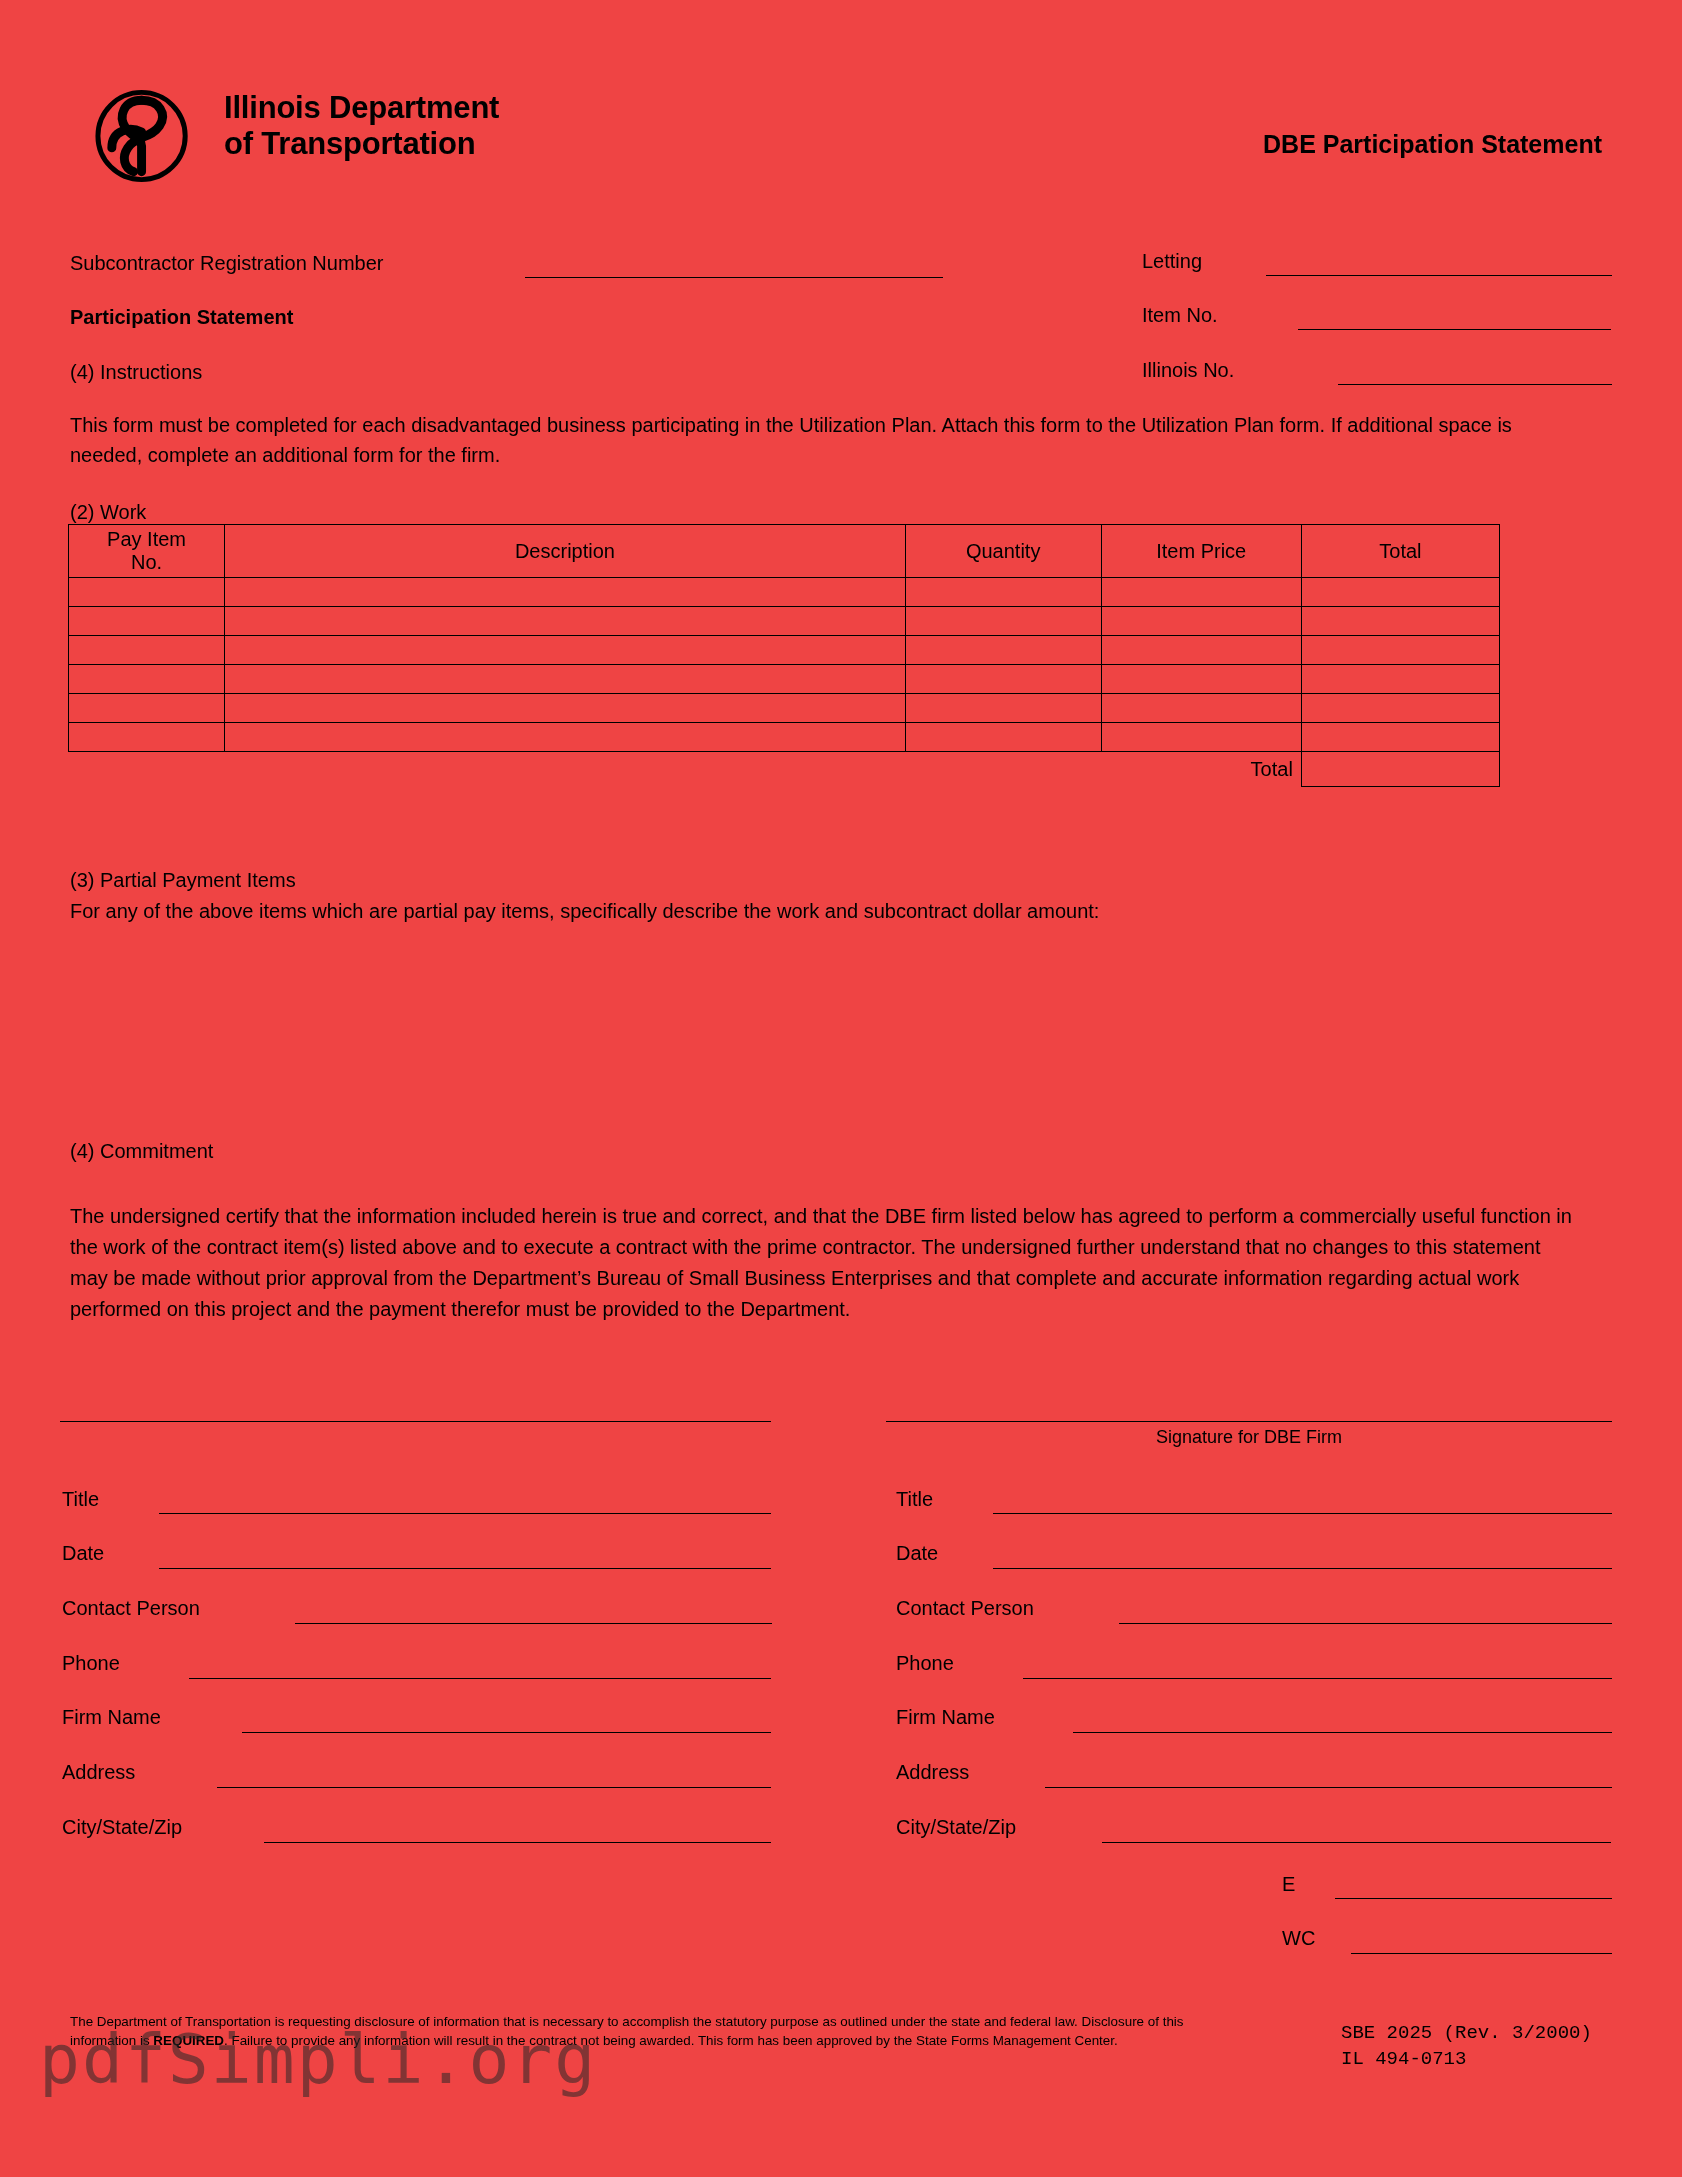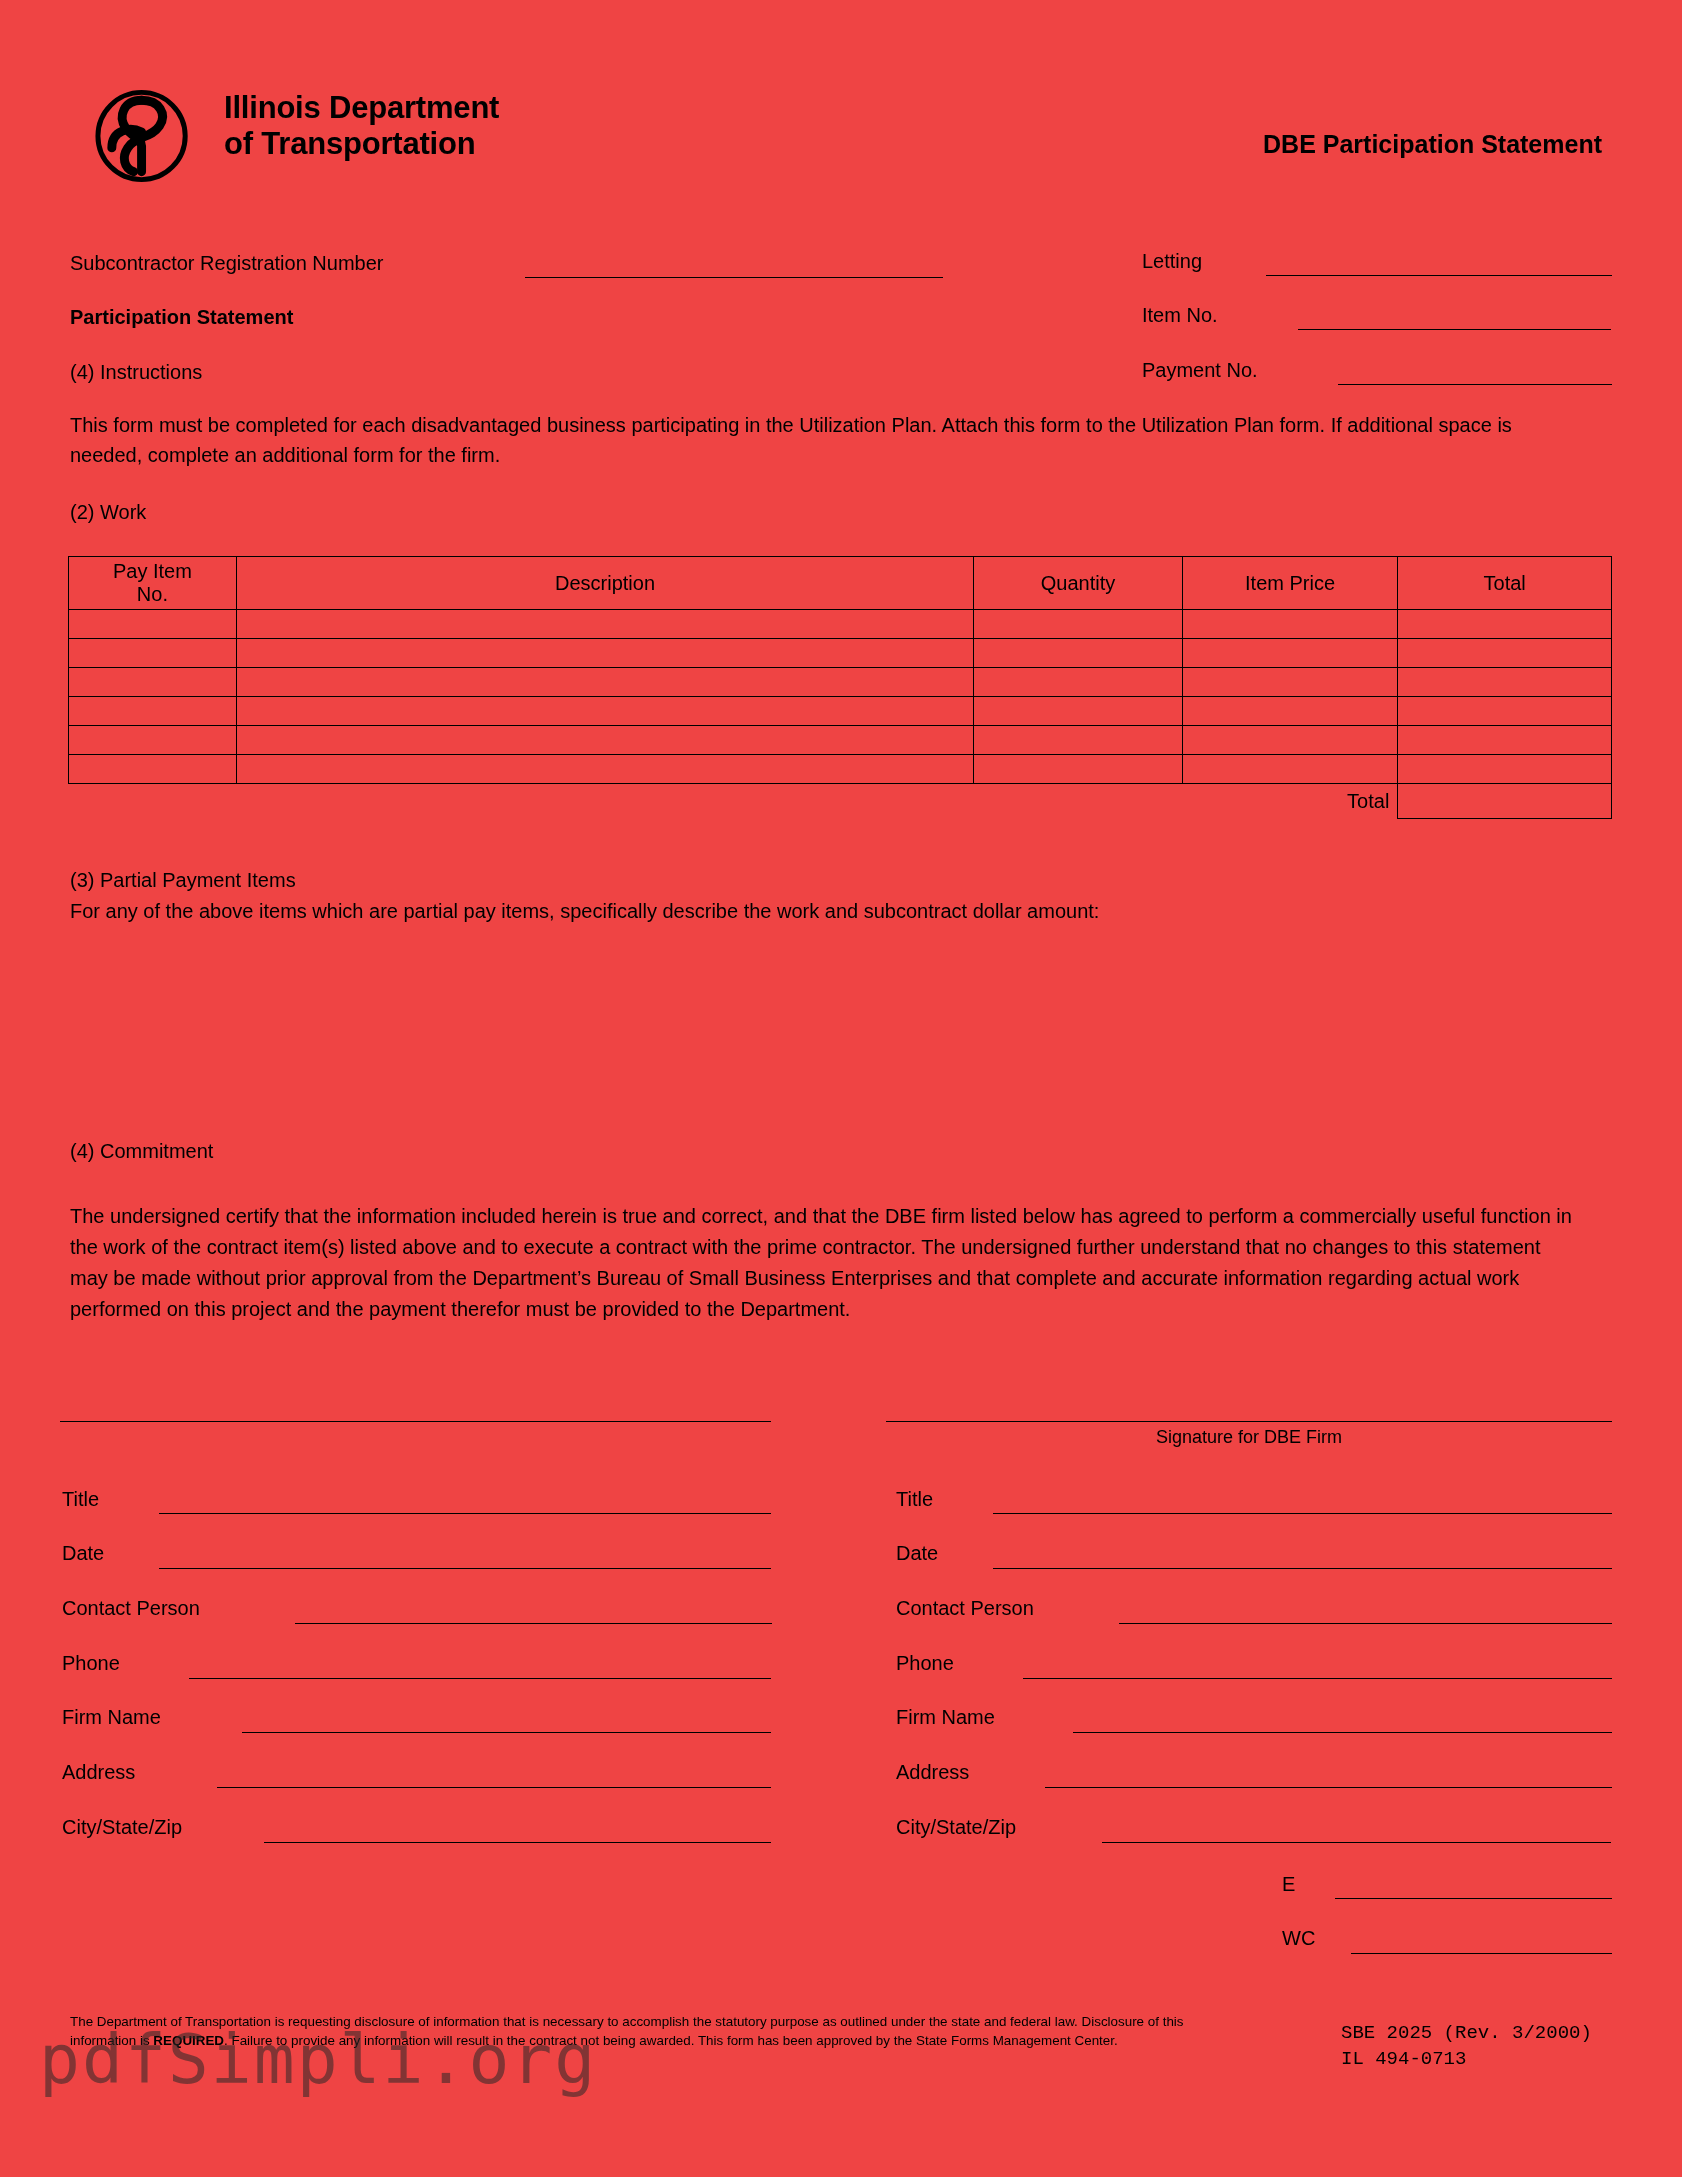--- a/index.html
+++ b/index.html
@@ -73,22 +73,22 @@
   .para {
     position: absolute;
     font-size: 20px;
     line-height: 30px;
   }
 
   
   .work-table {
     position: absolute;
     left: 68px;
-    top: 556px;
-    width: 1544px;
+    top: 524px;
+    width: 1432px;
     border-collapse: collapse;
     font-size: 19px;
   }
   .work-table td, .work-table th {
     border: 1.5px solid #000;
     height: 28px;
     padding: 0;
   }
   .work-table th {
     font-weight: normal;
@@ -186,21 +186,21 @@
   <div class="rule" style="left:525px; top:277px; width:418px;"></div>
 
   <div class="lbl bold" style="left:70px; top:305px;">Participation Statement</div>
 
   <div class="lbl" style="left:1142px; top:249px;">Letting</div>
   <div class="rule" style="left:1266px; top:275px; width:346px;"></div>
 
   <div class="lbl" style="left:1142px; top:303px;">Item No.</div>
   <div class="rule" style="left:1298px; top:329px; width:313px;"></div>
 
-  <div class="lbl" style="left:1142px; top:358px;">Payment No.</div>
+  <div class="lbl" style="left:1142px; top:358px;">Illinois No.</div>
   <div class="rule" style="left:1338px; top:384px; width:274px;"></div>
 
   <div class="lbl" style="left:70px; top:360px;">(4)  Instructions</div>
   <div class="para" style="left:70px; top:410px; width:1463px;">This form must be completed for each disadvantaged business participating in the Utilization Plan.  Attach this form to the Utilization Plan form.  If additional space is needed, complete an additional form for the firm.</div>
 
   <div class="lbl" style="left:70px; top:500px;">(2)  Work</div>
 
   <table class="work-table">
     <thead>
       <tr>

